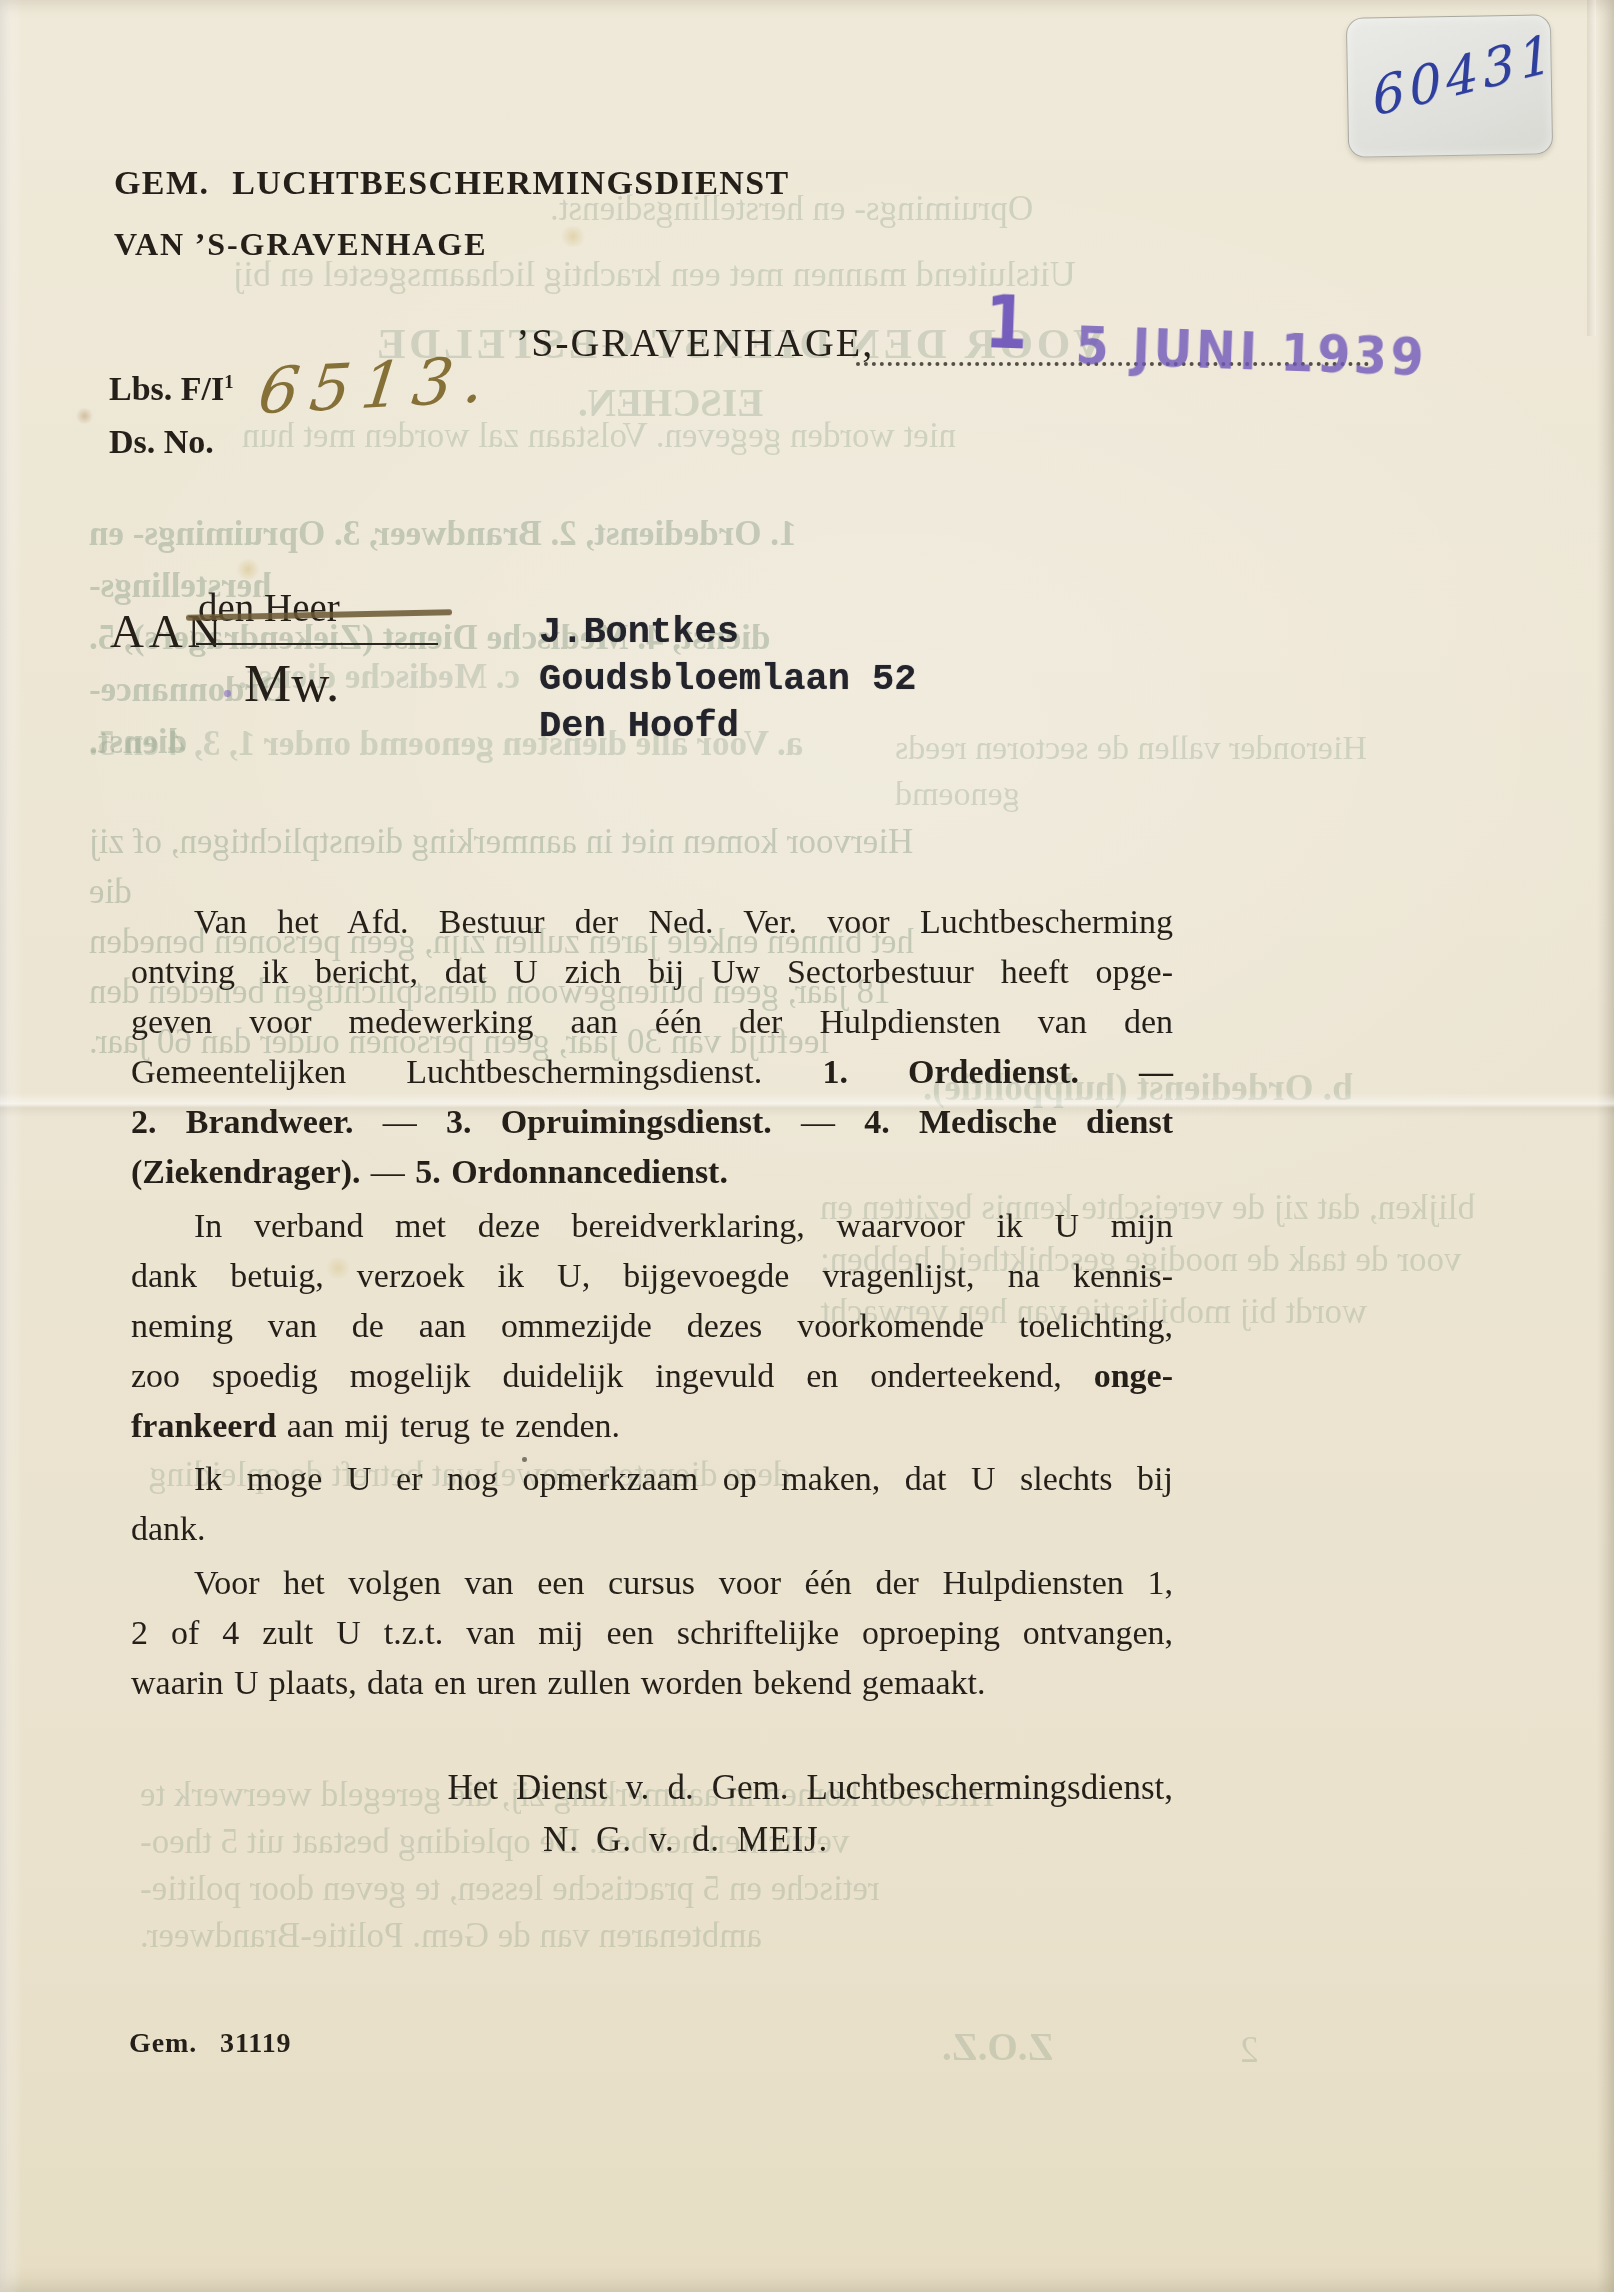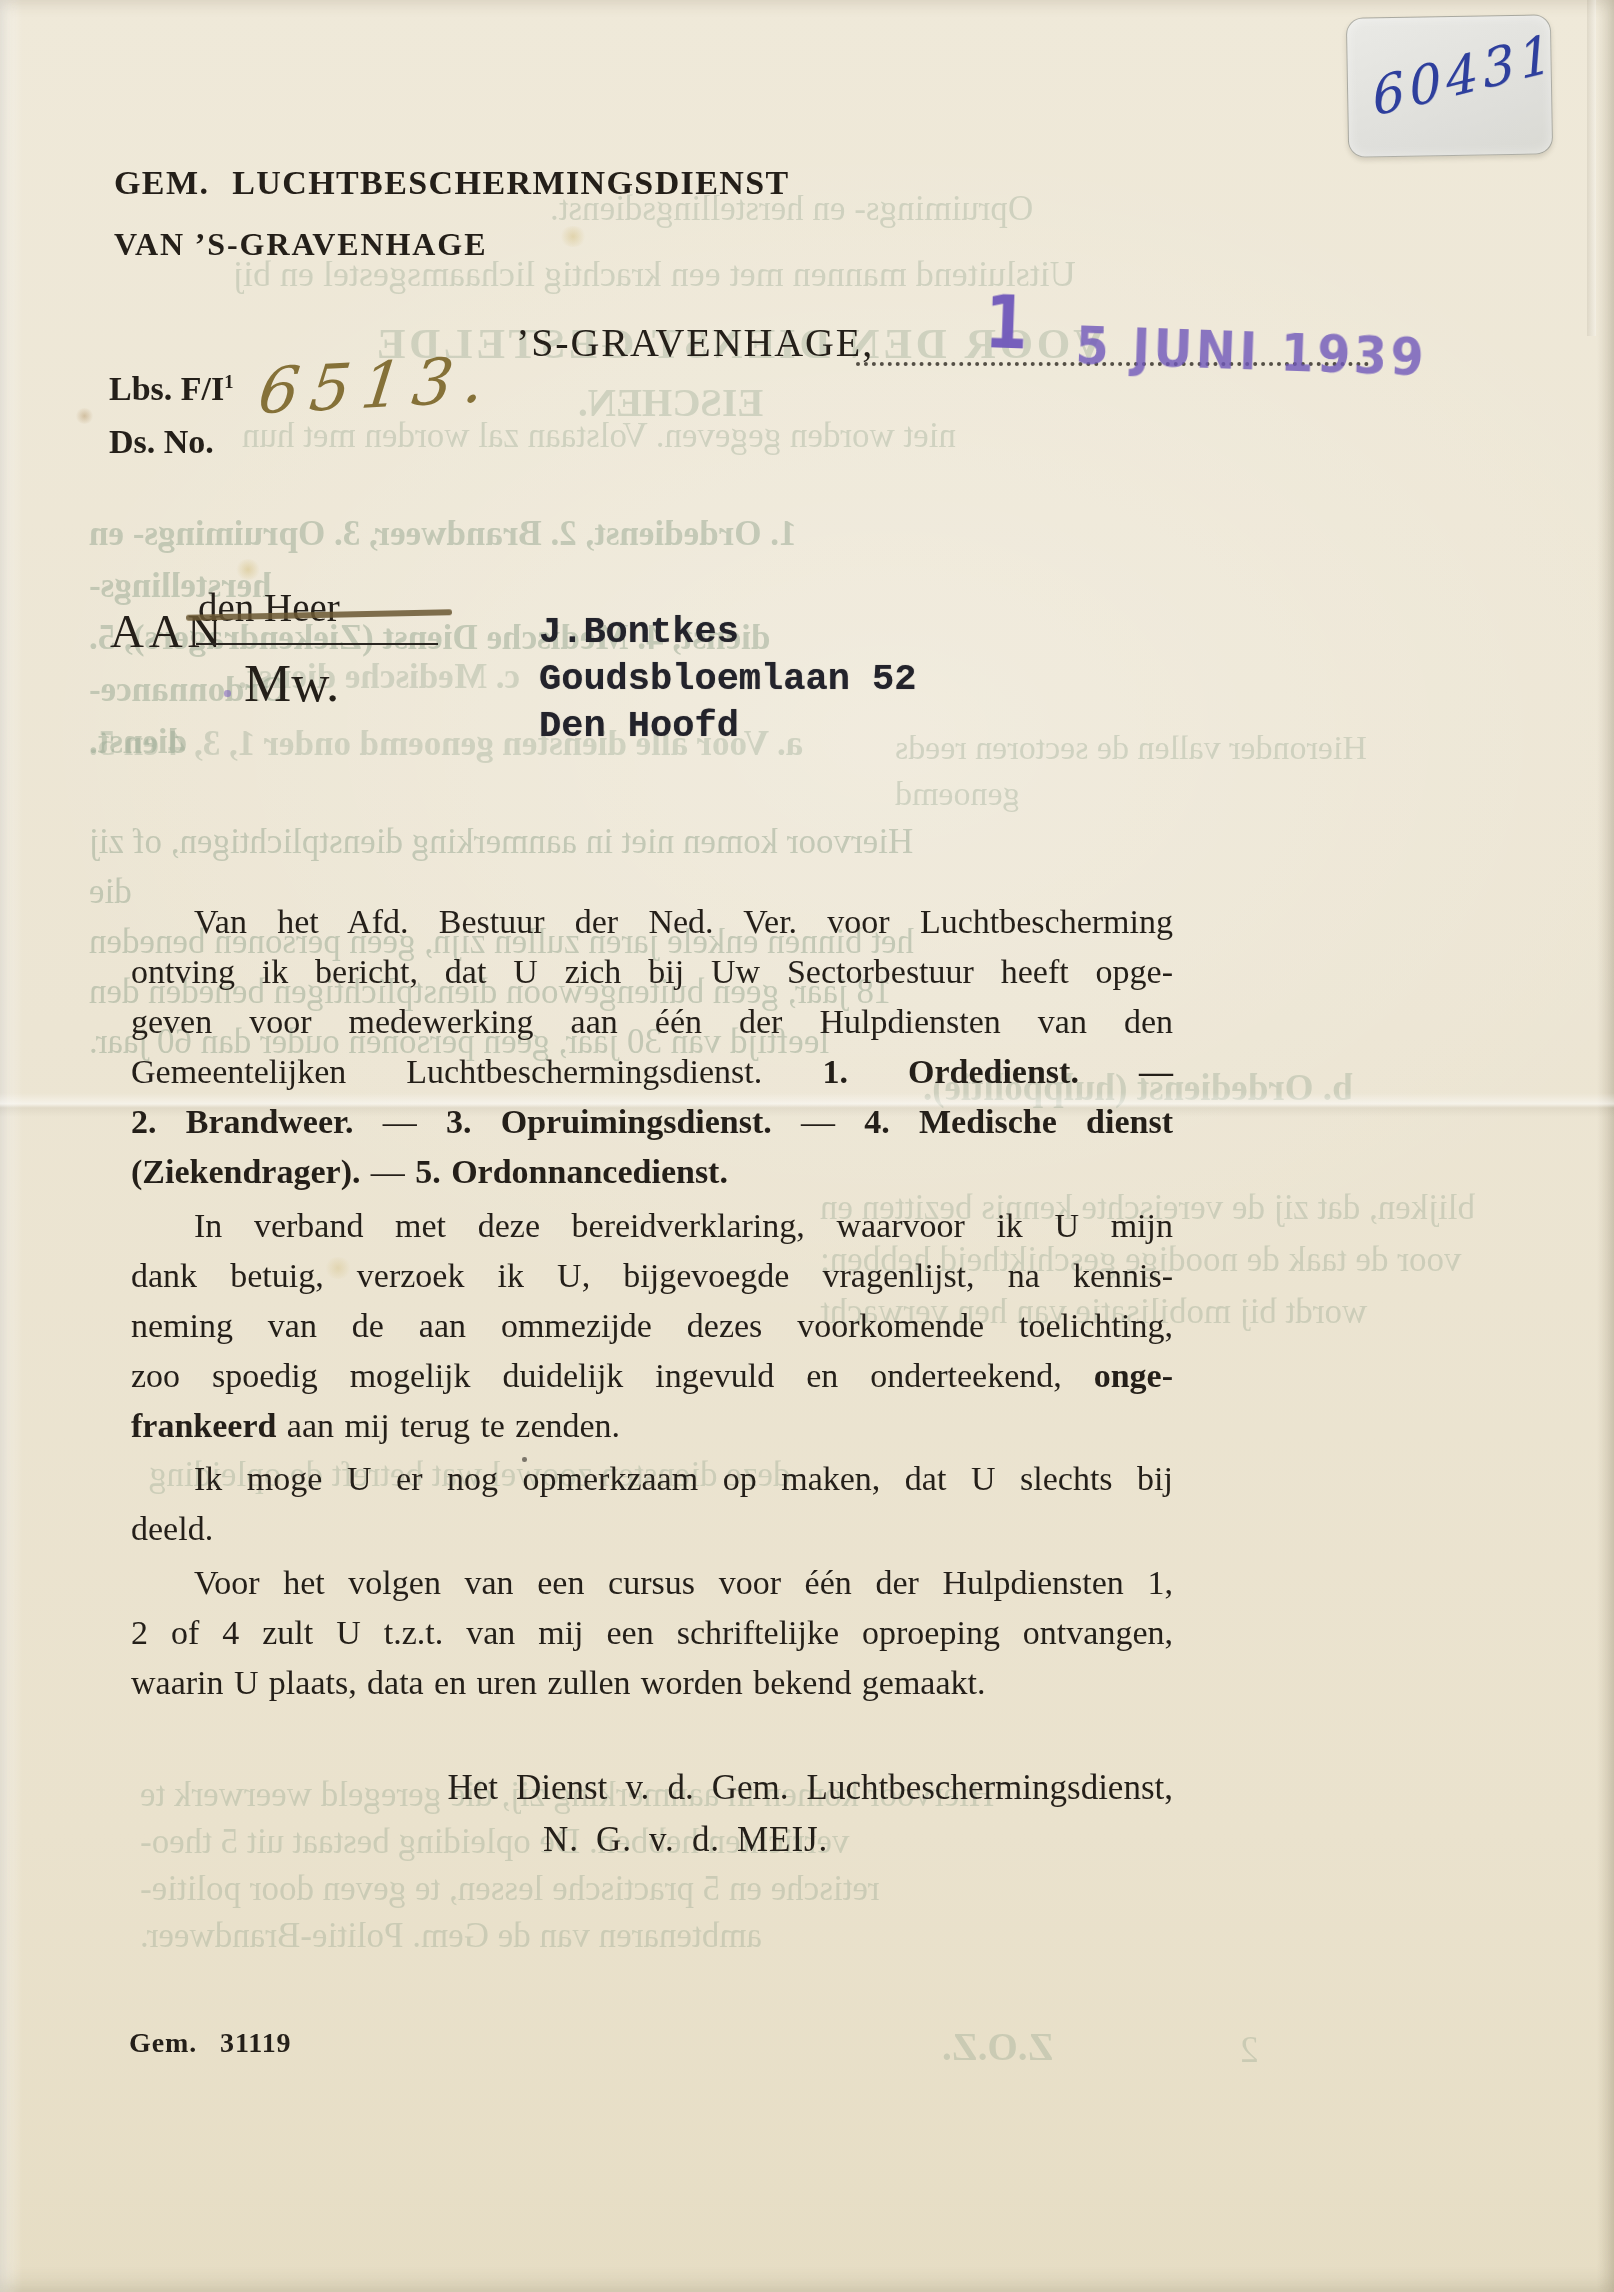--- a/index.html
+++ b/index.html
@@ -191,21 +191,21 @@
       </div>
       <div class="para">
         <div class="line indent"><span>In verband met deze bereidverklaring, waarvoor ik U mijn</span></div>
         <div class="line"><span>dank betuig, verzoek ik U, bijgevoegde vragenlijst, na kennis-</span></div>
         <div class="line"><span>neming van de aan ommezijde dezes voorkomende toelichting,</span></div>
         <div class="line"><span>zoo spoedig mogelijk duidelijk ingevuld en onderteekend, </span><span class="b">onge-</span></div>
         <div class="line last"><span class="b">frankeerd</span><span> aan mij terug te zenden.</span></div>
       </div>
       <div class="para">
         <div class="line indent"><span>Ik moge U er nog opmerkzaam op maken, dat U slechts bij</span></div>
-        <div class="line last"><span>deeld.</span></div>
+        <div class="line last"><span>dank.</span></div>
       </div>
       <div class="para">
         <div class="line indent"><span>Voor het volgen van een cursus voor één der Hulpdiensten 1,</span></div>
         <div class="line"><span>2 of 4 zult U t.z.t. van mij een schriftelijke oproeping ontvangen,</span></div>
         <div class="line last"><span>waarin U plaats, data en uren zullen worden bekend gemaakt.</span></div>
       </div>
     </div>
 
   <div class="sig1">Het Dienst v. d. Gem. Luchtbeschermingsdienst,</div>
   <div class="sig2">N. G. v. d. MEIJ.</div>

